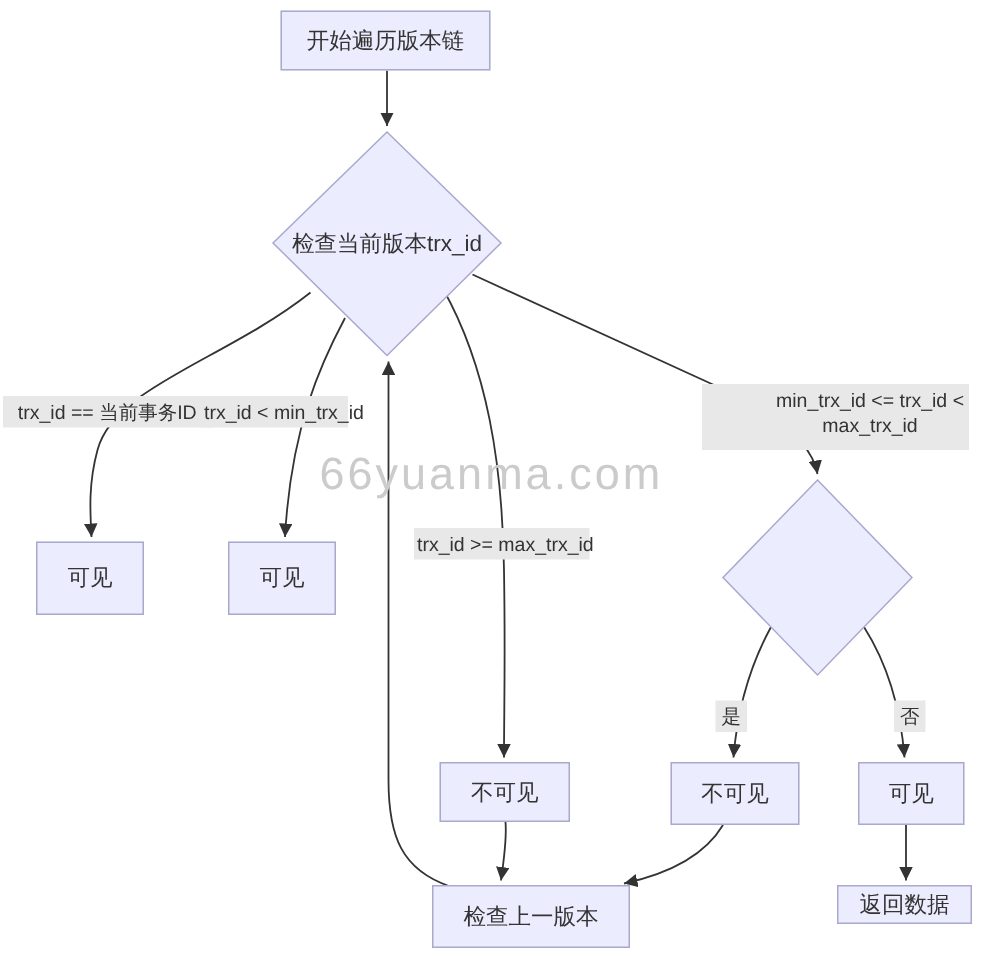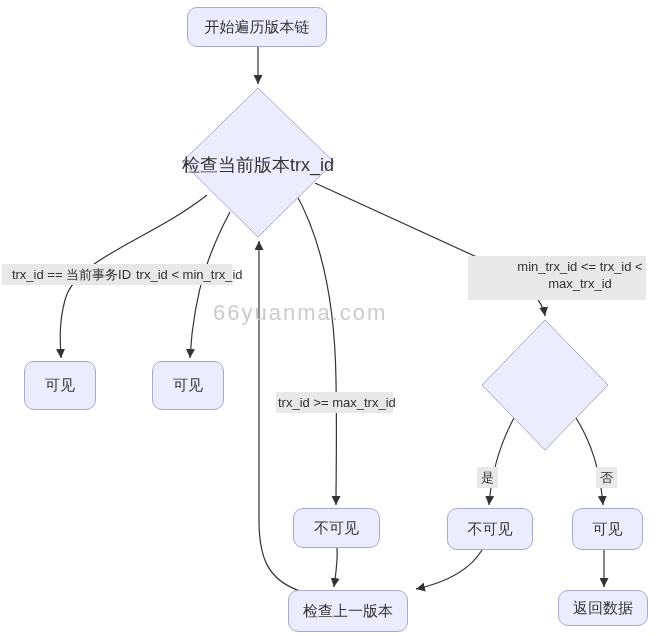--- a/index.html
+++ b/index.html
@@ -25,50 +25,50 @@
     fill: var(--node-fill, #ECECFF);
     stroke: var(--node-border, #A9A9CE);
     stroke-width: 1px;
   }
   .arrowhead { fill: var(--edge-color, #333333); }
   .node {
     position: absolute;
     box-sizing: border-box;
     background: var(--node-fill, #ECECFF);
     border: 1px solid var(--node-border, #A9A9CE);
-    border-radius: 10px;
+    border-radius: 0;
     display: flex;
     align-items: center;
     justify-content: center;
     font-size: 15px;
     color: var(--text-color, #333333);
     white-space: nowrap;
   }
   .diamond-label {
     position: absolute;
     text-align: center;
-    font-size: 18px;
+    font-size: 15px;
     color: var(--text-color, #333333);
     white-space: nowrap;
   }
   .edge-label {
     position: absolute;
     box-sizing: border-box;
     background: var(--label-bg, #E8E8E8);
     color: var(--text-color, #333333);
     font-size: 13px;
     line-height: 17px;
     text-align: center;
     padding: 2px 2px;
     white-space: nowrap;
   }
   .edge-label.wrap { white-space: normal; }
   .watermark {
     position: absolute;
-    font-size: 22px;
+    font-size: 30px;
     letter-spacing: 2px;
     color: var(--watermark-color, #CCCCCC);
     pointer-events: none;
   }
 </style>
 </head>
 <body>
 
 <div class="canvas">
 
@@ -102,35 +102,35 @@
   <div class="node" style="left:24px; top:361px; width:72px; height:49px;">可见</div>
 
   <div class="node" style="left:152px; top:361px; width:72px; height:49px;">可见</div>
 
   <div class="node" style="left:293px; top:508px; width:87px; height:40px;">不可见</div>
 
   <div class="node" style="left:447px; top:508px; width:86px; height:42px;">不可见</div>
 
   <div class="node" style="left:572px; top:508px; width:71px; height:42px;">可见</div>
 
-  <div class="node" style="left:288px; top:590px; width:120px; height:42px;">检查上一版本</div>
+  <div class="node" style="left:288px; top:590px; width:132px; height:42px;">检查上一版本</div>
 
-  <div class="node" style="left:558px; top:590px; width:90px; height:36px;">返回数据</div>
+  <div class="node" style="left:558px; top:590px; width:90px; height:26px;">返回数据</div>
 
   <div class="diamond-label" style="left:178px; top:153px; width:160px;">检查当前版本trx_id</div>
 
 
   <div class="edge-label" style="left:2px; top:264px; width:139px;">trx_id == 当前事务ID</div>
 
   <div class="edge-label" style="left:134px; top:264px; width:98px;">trx_id &lt; min_trx_id</div>
 
   <div class="edge-label wrap" style="left:468px; top:256px; width:178px; height:44px;padding-left:48px;">
     <span>min_trx_id &lt;= trx_id &lt;</span><br>
     <span>max_trx_id</span>
   </div>
 
-  <div class="edge-label" style="left:276px; top:392px; width:117px;">trx_id &gt;= max_trx_id</div>
+  <div class="edge-label" style="left:276px; top:352px; width:117px;">trx_id &gt;= max_trx_id</div>
 
   <div class="edge-label" style="left:477px; top:467px; width:21px;">是</div>
 
   <div class="edge-label" style="left:596px; top:467px; width:21px;">否</div>
 
 </div>
 
 </body></html>

